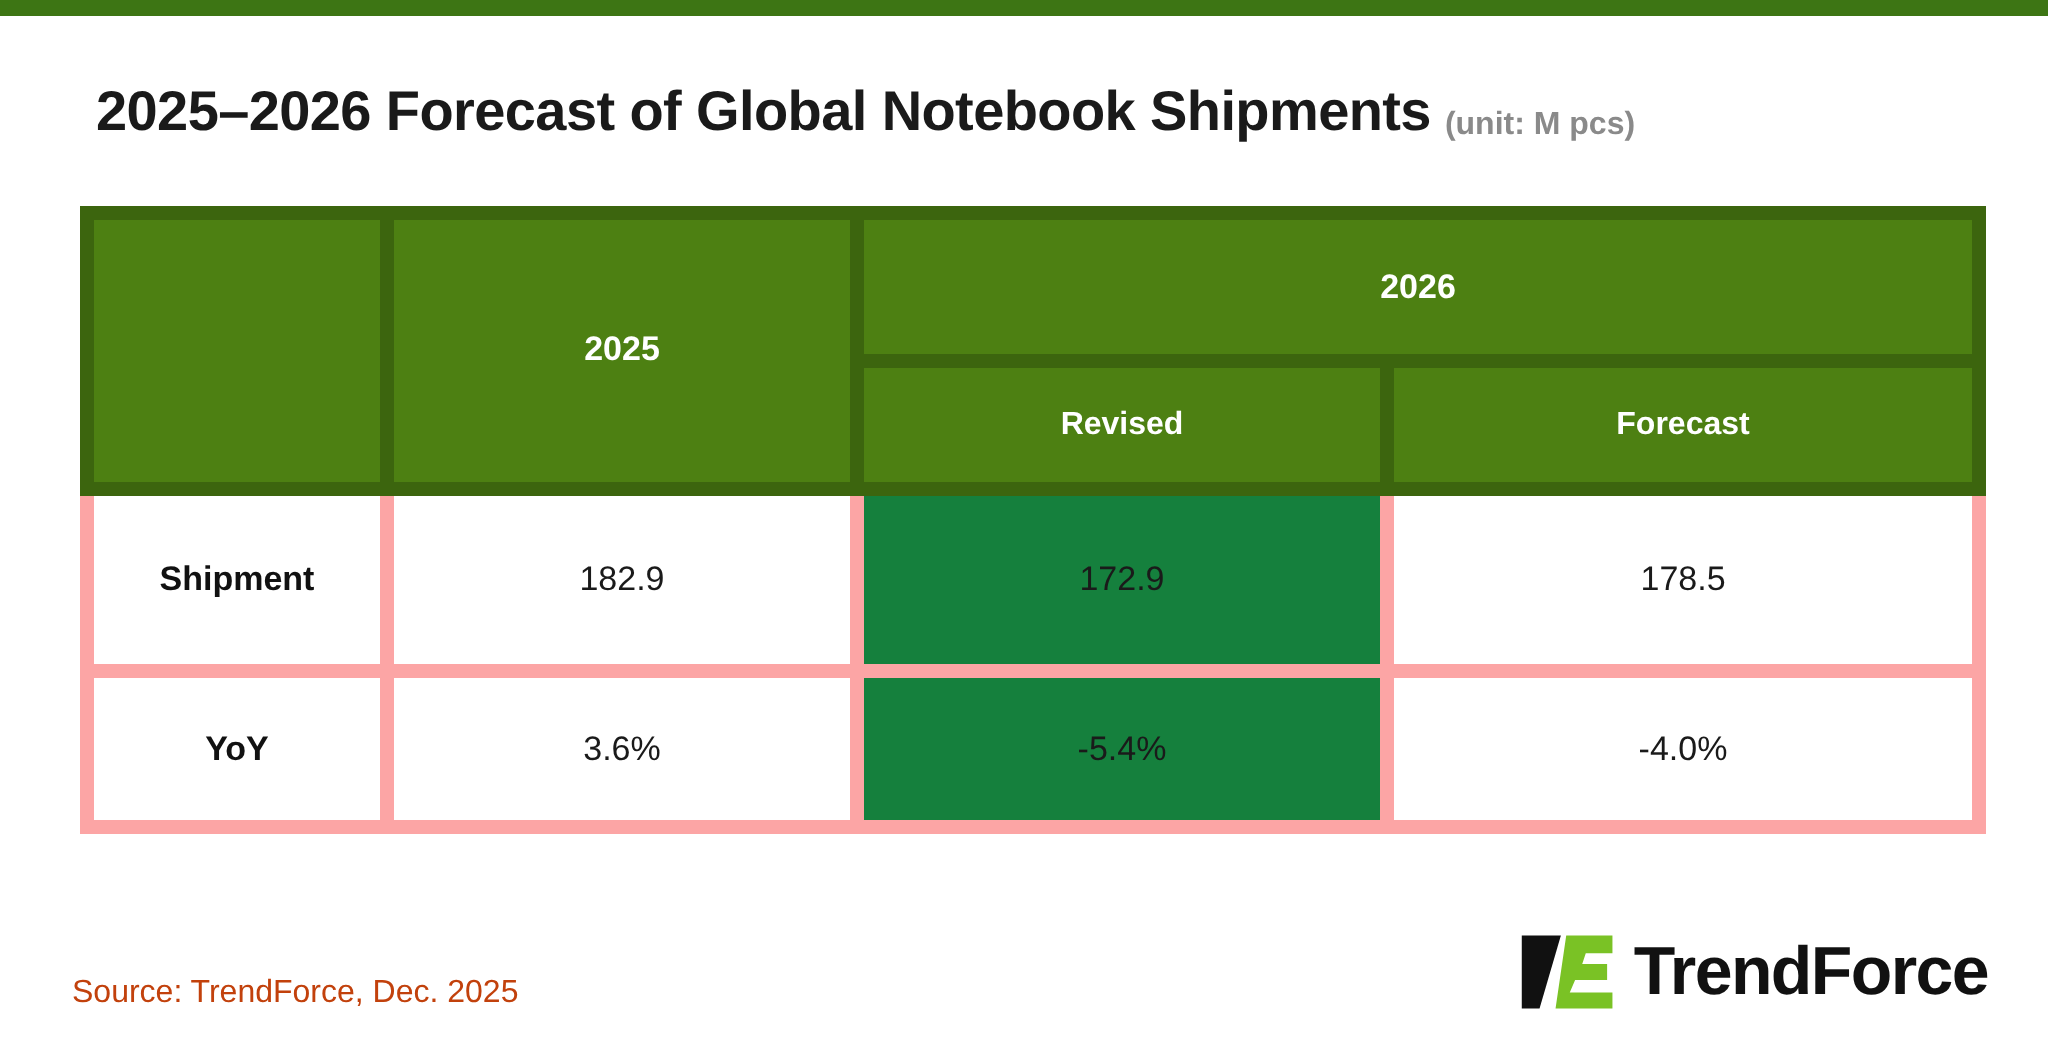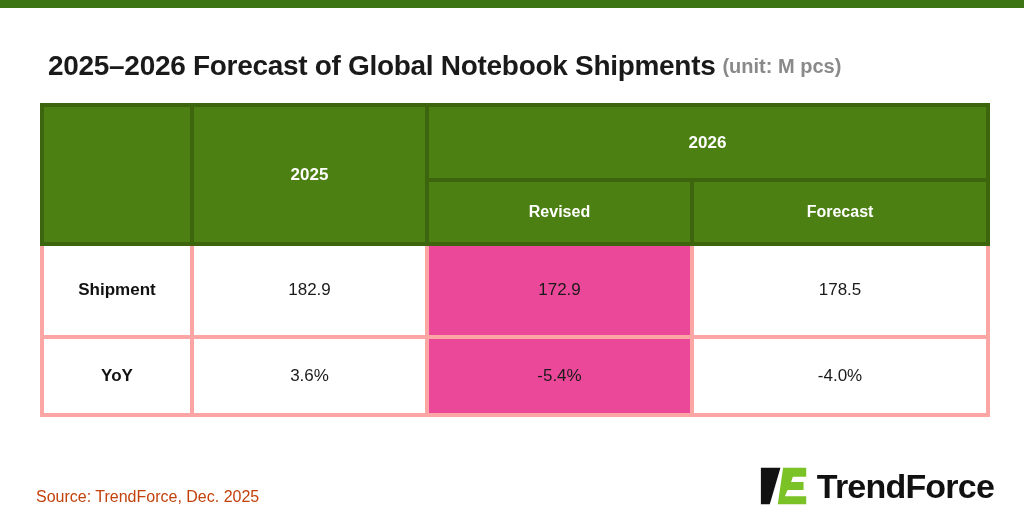--- a/index.html
+++ b/index.html
@@ -18,35 +18,35 @@
     position: absolute;
     top: 0; left: 0;
     width: 1024px;
     height: 8px;
     background: #3d7514;
   }
 
   
   .title-row {
     position: absolute;
-    top: 50px;
+    top: 40px;
     left: 48px;
     right: 30px;
     display: flex;
-    align-items: center;
+    align-items: flex-end;
     white-space: nowrap;
   }
   .title-main {
     font-size: 28px;
     font-weight: bold;
     color: #1a1a1a;
     letter-spacing: -0.3px;
   }
   .title-unit {
-    font-size: 20px;
+    font-size: 16px;
     font-weight: bold;
     color: #8a8a8a;
     margin-left: 7px;
   }
 
   
   .table-wrap {
     position: absolute;
     left: 40px;
     top: 103px;
@@ -56,21 +56,21 @@
 
   table.fc {
     width: 100%;
     height: 100%;
     border-collapse: collapse;
     table-layout: fixed;
     position: relative;
     z-index: 2;
   }
   table.fc td {
-    border: 4px solid #fca5a5;
+    border: 7px solid #fca5a5;
     text-align: center;
     vertical-align: middle;
   }
 
   .hdr {
     background: #4d8012;
     color: #ffffff;
     font-weight: bold;
     border-color: #3c650e !important;
   }
@@ -84,21 +84,21 @@
     font-weight: bold;
     color: #111111;
     background: transparent;
   }
   .cell-val {
     font-size: 17px;
     font-weight: normal;
     color: #1a1a1a;
     background: transparent;
   }
-  .cell-hl { background: #ec4899; }
+  .cell-hl { background: #15803d; }
 
   
   .watermark {
     position: absolute;
     left: 150px;
     top: 22px;
     width: 640px;
     height: 110px;
     z-index: 1;
     opacity: 0.5;

